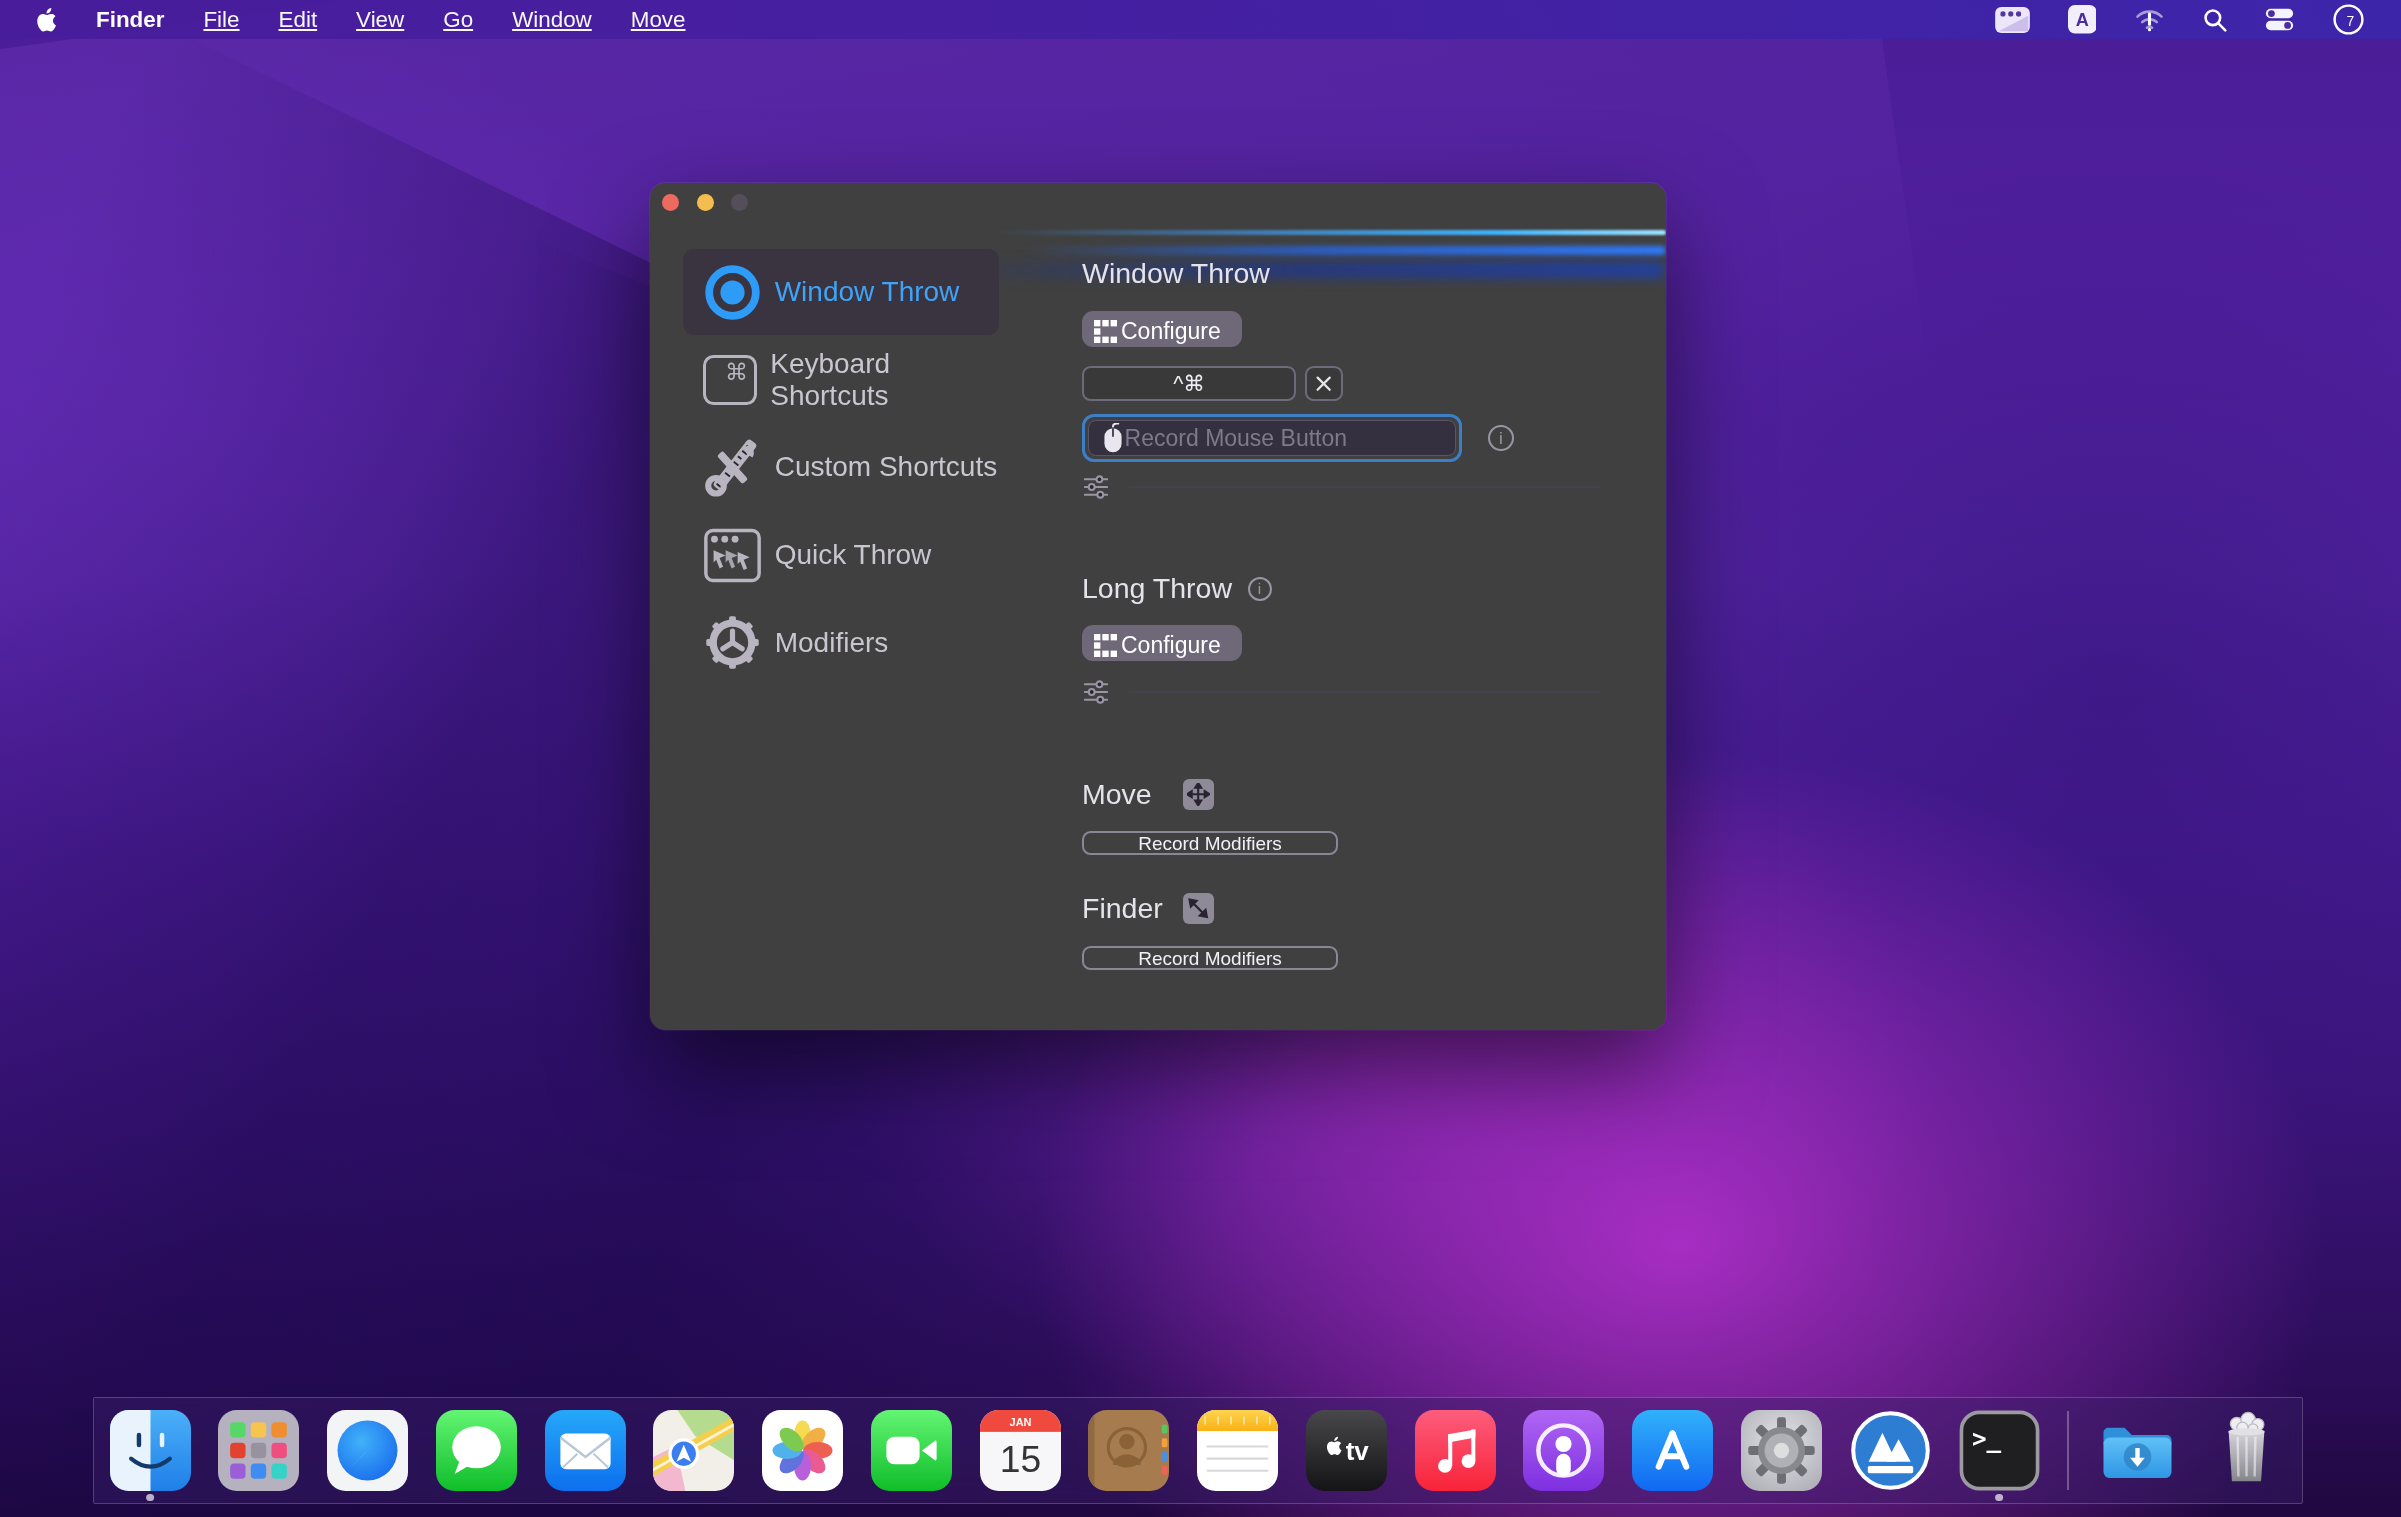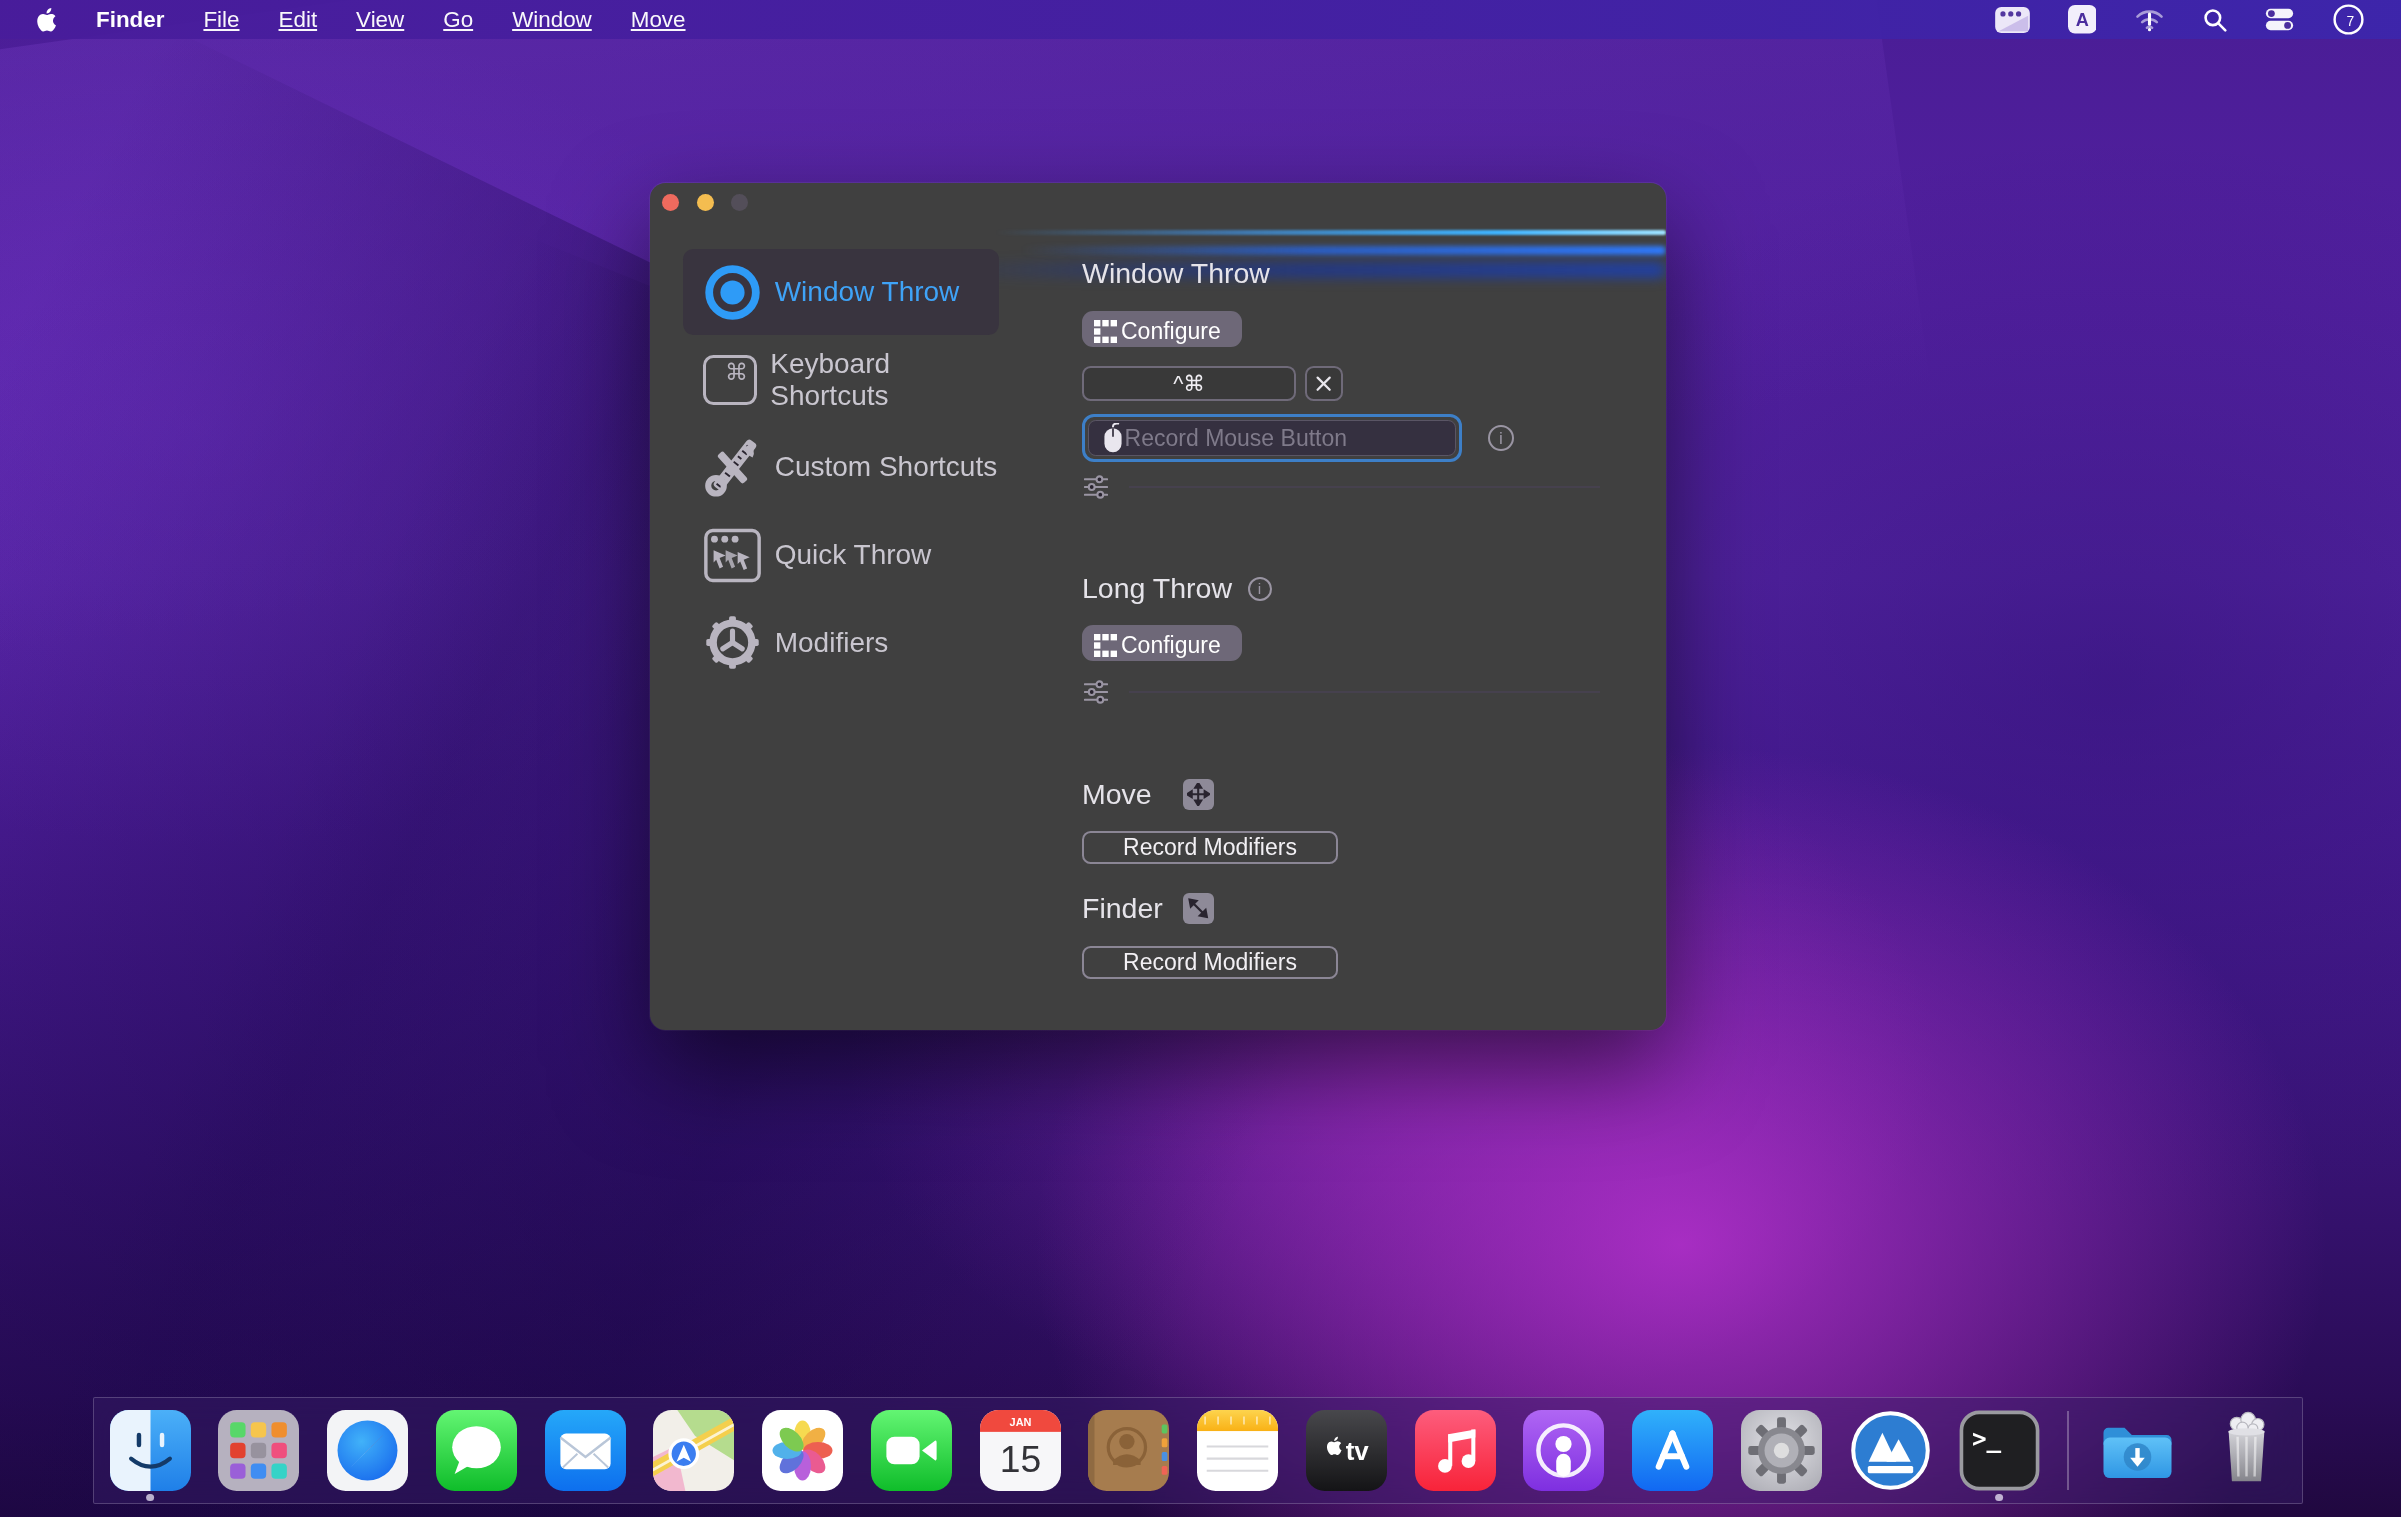--- a/index.html
+++ b/index.html
@@ -100,22 +100,22 @@
     color:#9a95a3; font-size:17.3px; display:flex; align-items:center; justify-content:center; cursor:default; }
   .info-badge.small { width:24px; height:24px; font-size:15.5px; }
 
   .divider { position:absolute; height:1.7px; background:#46414e; left:47px; width:471px; }
   .sliders { position:absolute; left:1.7px; }
 
   .row-with-icon { display:flex; align-items:center; }
   .row-with-icon .mini-sq { position:absolute; left:101px; width:31px; height:31px;
      background:#8e8a98; border-radius:6px; display:flex; align-items:center; justify-content:center; }
 
-  .rm-btn { width:256px; height:33px; border:2.2px solid #8b8695; border-radius:8.6px;
-    background:transparent; color:#f2f0f4; font-size:23px;
+  .rm-btn { width:256px; height:24px; border:2.2px solid #8b8695; border-radius:8.6px;
+    background:transparent; color:#f2f0f4; font-size:19px;
     font-family:"Liberation Sans", sans-serif; cursor:pointer; }
 
   
   #dock {
     position:absolute; left:93px; top:1397px; width:2210px; height:107px; z-index:40;
     background:rgba(58,30,104,0.42);
     border:1.3px solid rgba(255,255,255,0.20); border-radius:2px;
     display:flex; align-items:center; justify-content:space-between; padding:0 15.5px;
     backdrop-filter:blur(17.3px);
   }

